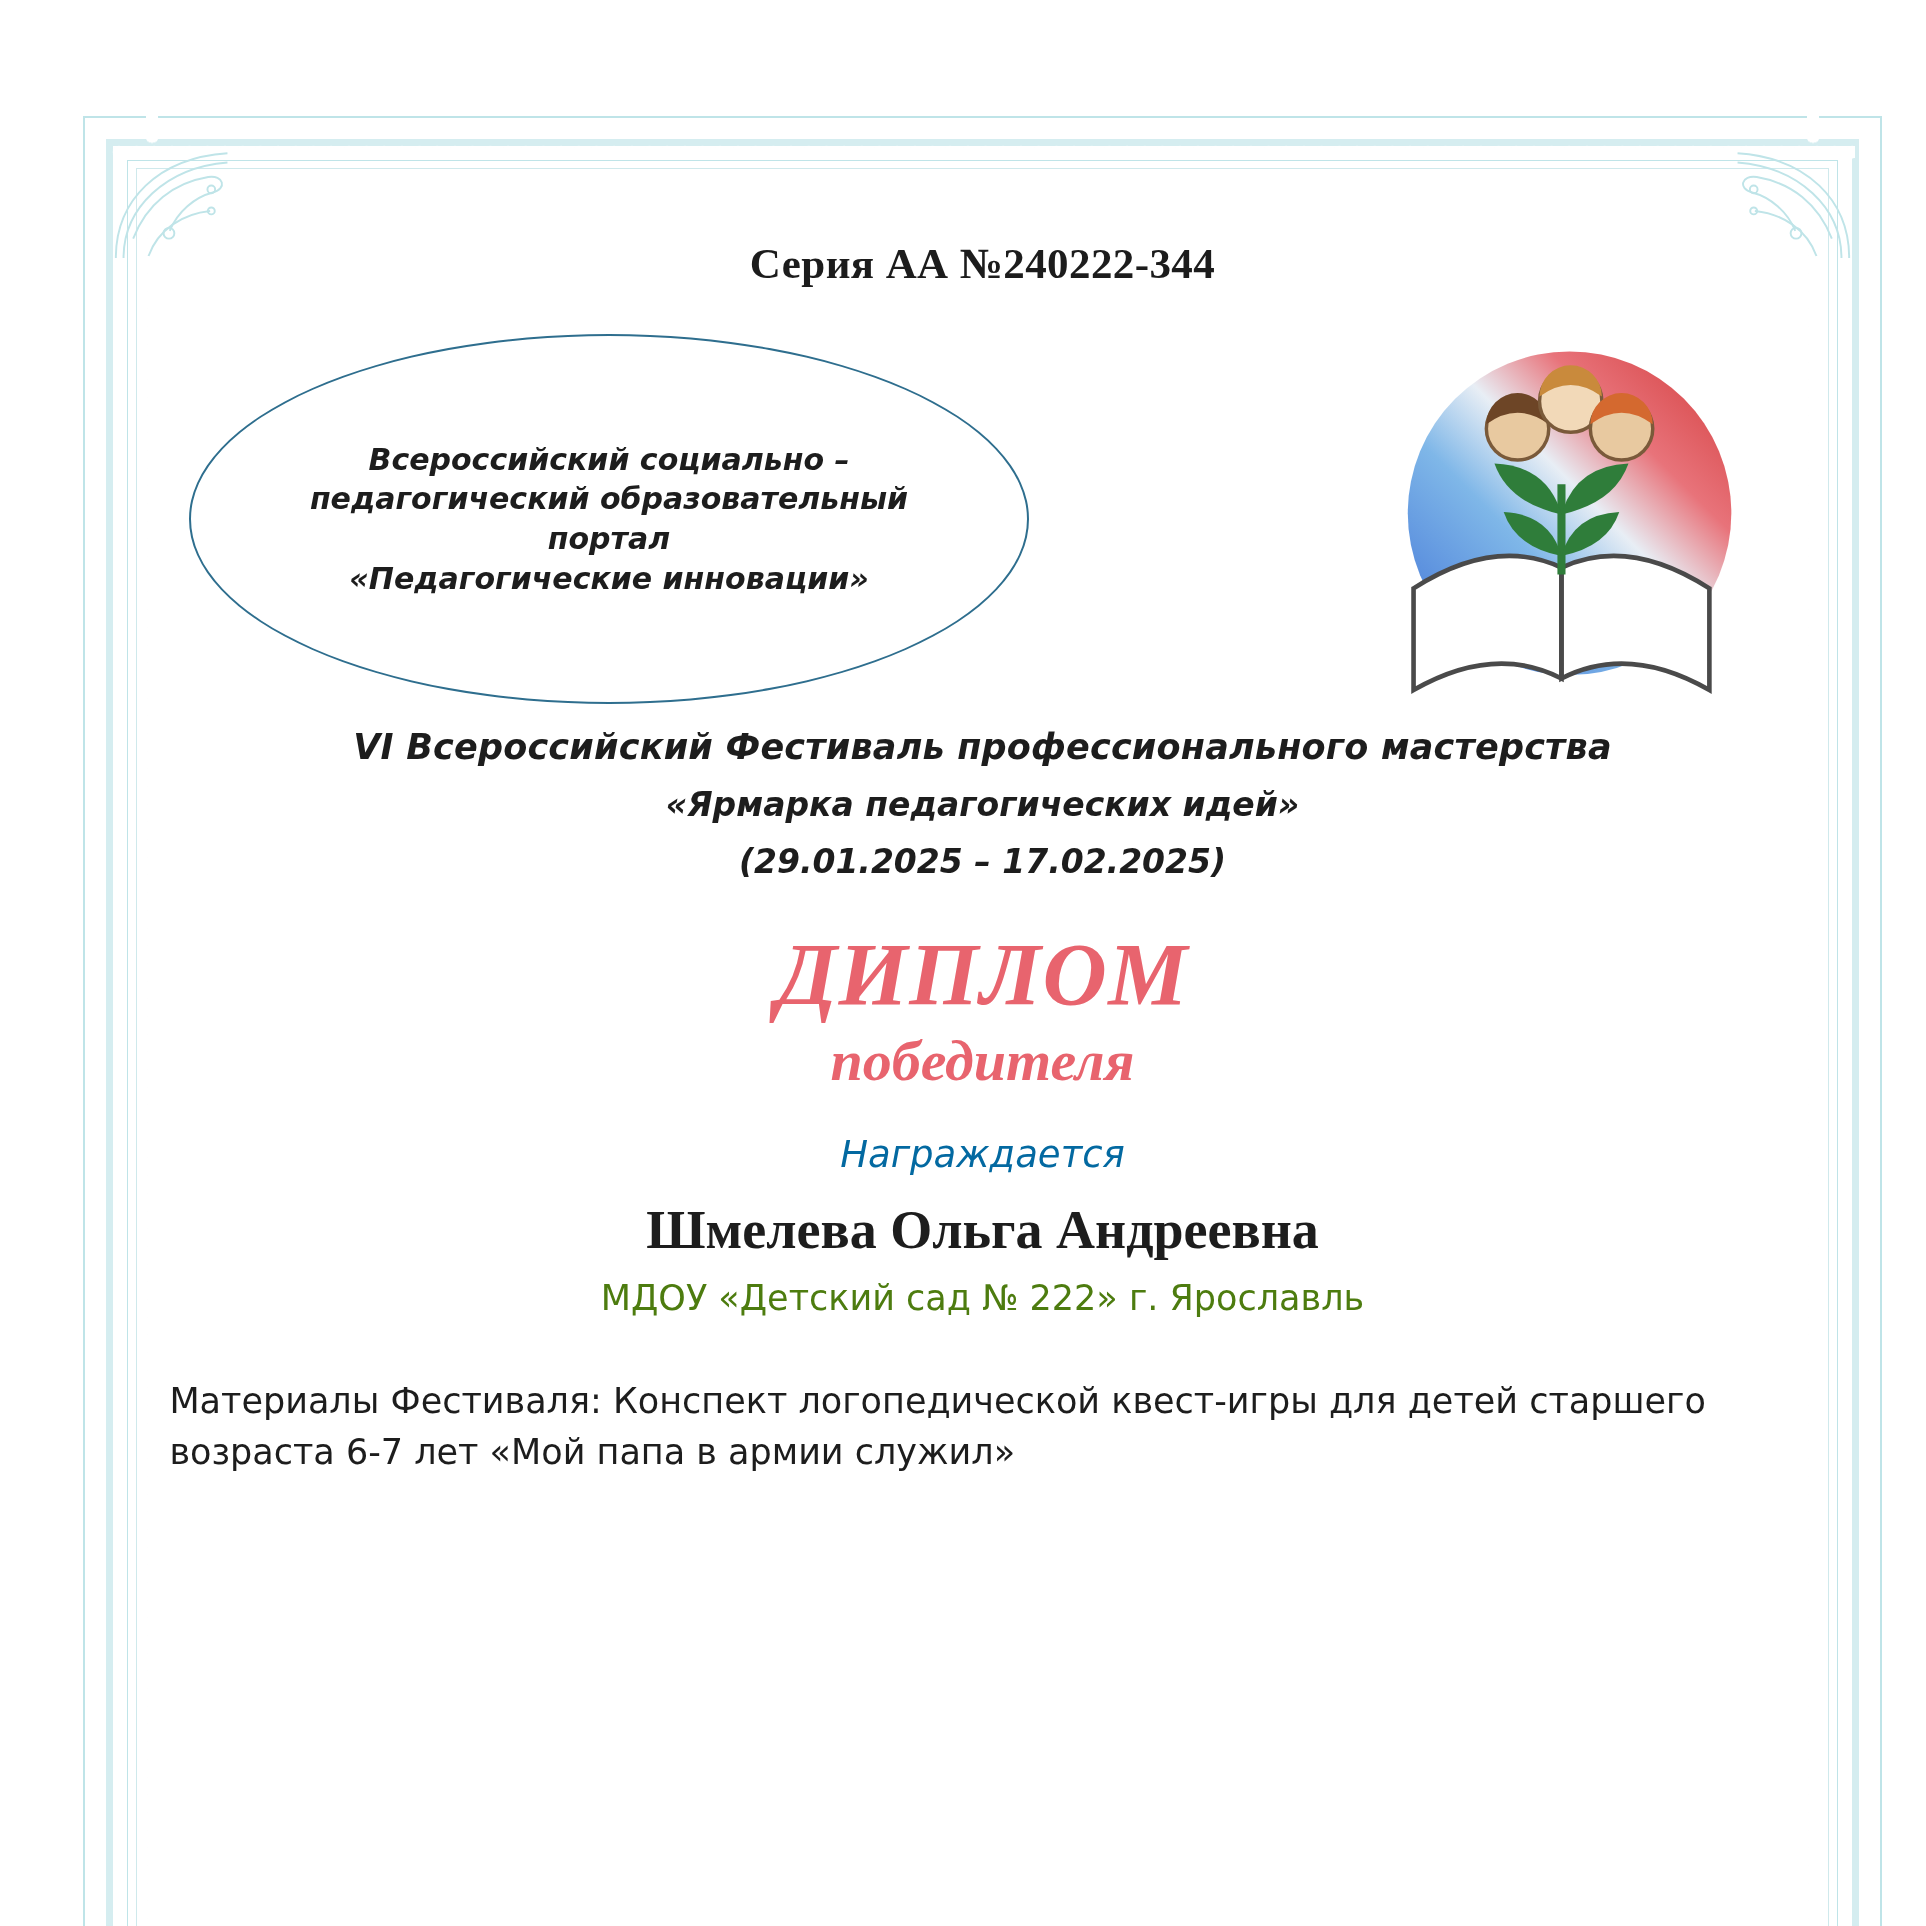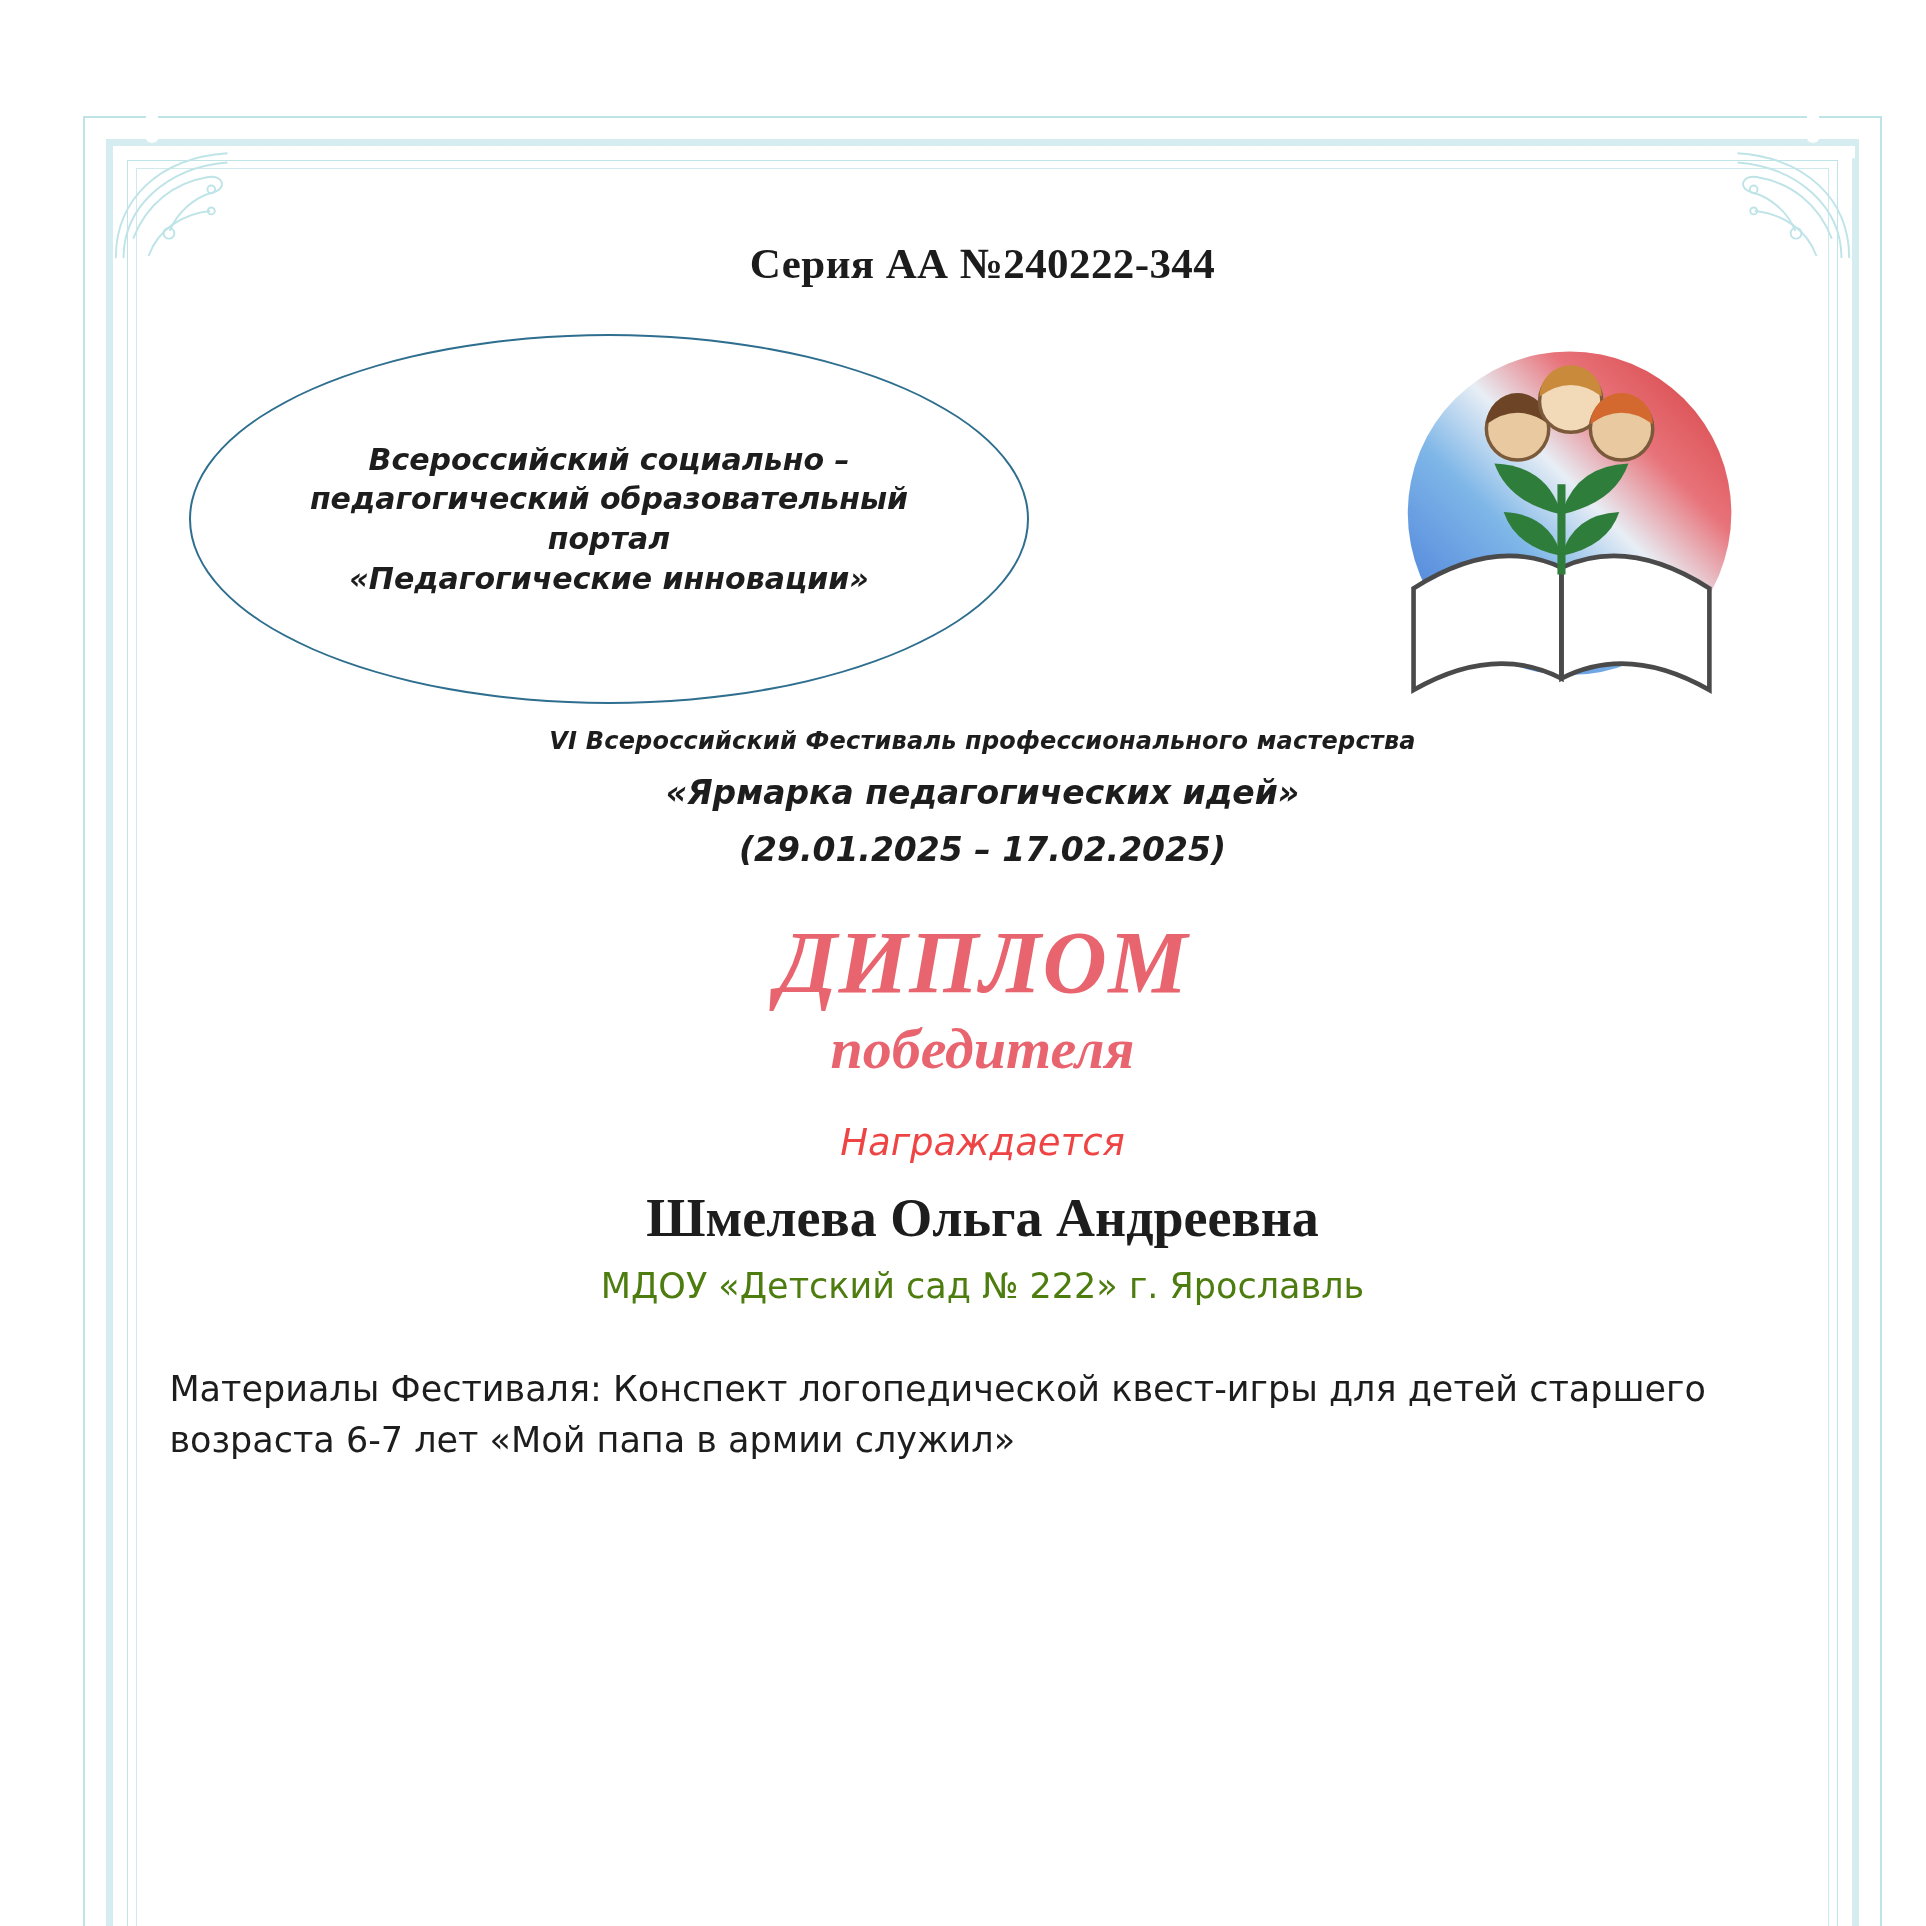--- a/index.html
+++ b/index.html
@@ -154,21 +154,21 @@
   .logo svg { width: 100%; height: 100%; display: block; }
 
   .fest-block {
     text-align: center;
     margin-top: 15.4px;
     font-family: "DejaVu Sans", sans-serif;
     font-style: italic;
     font-weight: bold;
     color: #1d1d1d;
   }
-  .fest-line1 { font-size: 24px; letter-spacing: 0.2px; }
+  .fest-line1 { font-size: 35px; letter-spacing: 0.2px; }
   .fest-line2 { font-size: 33px; margin-top: 17.7px; }
   .fest-line3 { font-size: 33px; margin-top: 17.7px; text-align: center; }
 
   .diploma {
     text-align: center;
     margin-top: 46px;
     font-family: "Liberation Serif", serif;
     font-style: italic;
     font-weight: bold;
     color: #e8646e;
@@ -176,21 +176,21 @@
   }
   .diploma-1 { font-size: 89px; letter-spacing: 1.5px; }
   .diploma-2 { font-size: 58px; margin-top: 8.5px; }
 
   .awarded {
     text-align: center;
     margin-top: 42px;
     font-family: "DejaVu Sans", sans-serif;
     font-style: italic;
     font-size: 37px;
-    color: #ef4444;
+    color: #0369a1;
   }
 
   .recipient {
     text-align: center;
     margin-top: 23px;
     font-family: Liberation Serif, serif;
     font-weight: bold;
     font-size: 54px;
     color: #1d1d1d;
   }

